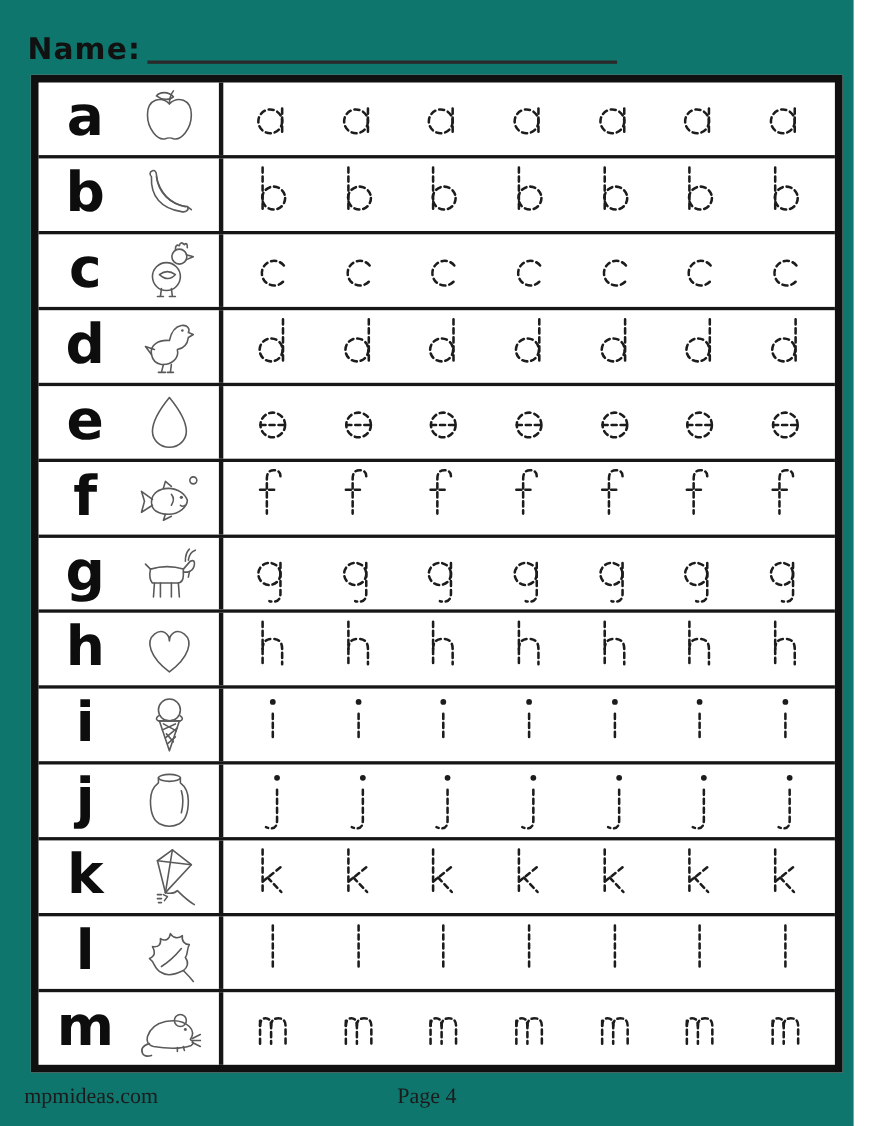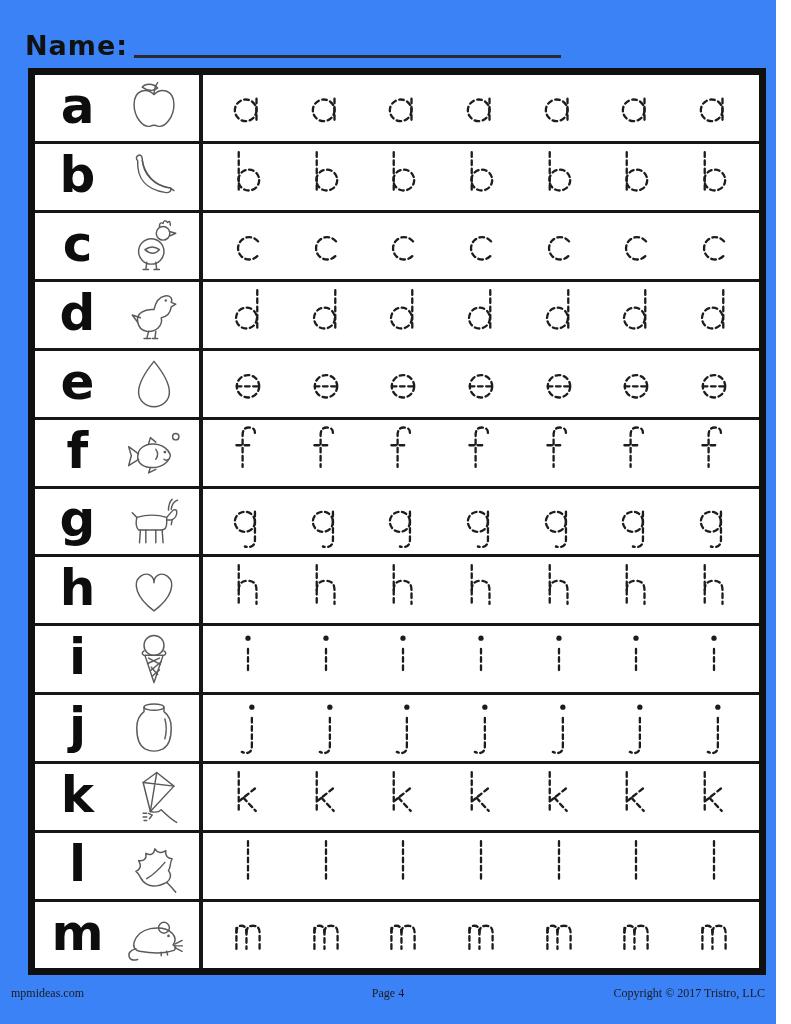--- a/index.html
+++ b/index.html
@@ -7,21 +7,21 @@
     --trace:#1c1c1c;
     --art:#5a5a5a;
   }
   *{margin:0;padding:0;box-sizing:border-box;}
   html,body{background:#ffffff;}
   body{
     width:791px;height:1024px;overflow:hidden;
     font-family:"DejaVu Sans","Liberation Sans",sans-serif;
     color:var(--ink);
   }
-  .page{position:relative;width:776px;height:1024px;background:#3b82f6;}
+  .page{position:relative;width:776px;height:1024px;background:#0f766e;}
 
   
   .name-block{
     position:absolute;top:32px;left:25px;right:25px;
     display:flex;align-items:flex-end;
   }
   .name-label{
     font-size:27px;font-weight:700;letter-spacing:1px;line-height:1;
   }
   .name-line{
@@ -52,23 +52,23 @@
     flex:1;display:flex;align-items:center;justify-content:space-around;
     padding:0 6px;min-width:0;
   }
   svg.trace{width:34px;height:62px;stroke:var(--trace);stroke-width:3;
     fill:none;stroke-dasharray:6 4.6;stroke-linecap:round;stroke-linejoin:round;}
 
   
   .footer{
     position:absolute;left:0;right:0;top:986px;
     display:flex;justify-content:space-between;align-items:center;
-    padding:0 11px;
+    padding:0 22px;
     font-family:"Liberation Serif","DejaVu Serif",serif;
-    font-size:12px;color:#1b1b1b;
+    font-size:20px;color:#1b1b1b;
   }
   .footer .center{position:absolute;left:0;right:0;text-align:center;pointer-events:none;}
   .defs-hidden{position:absolute;width:0;height:0;overflow:hidden;}
 </style>
 </head>
 <body>
 
 <svg class="defs-hidden" xmlns="http://www.w3.org/2000/svg" aria-hidden="true">
   <defs>
 
@@ -620,15 +620,14 @@
           <svg class="trace" viewBox="0 0 44 80">
             <use href="#trace-m" xlink:href="#trace-m"></use>
           </svg>
         </div>
   </div>
     </div>
 
   <div class="footer">
     <span>mpmideas.com</span>
     <span class="center">Page 4</span>
-    <span>Copyright © 2017 Tristro, LLC</span>
   </div>
 </div>
 
 </body></html>

